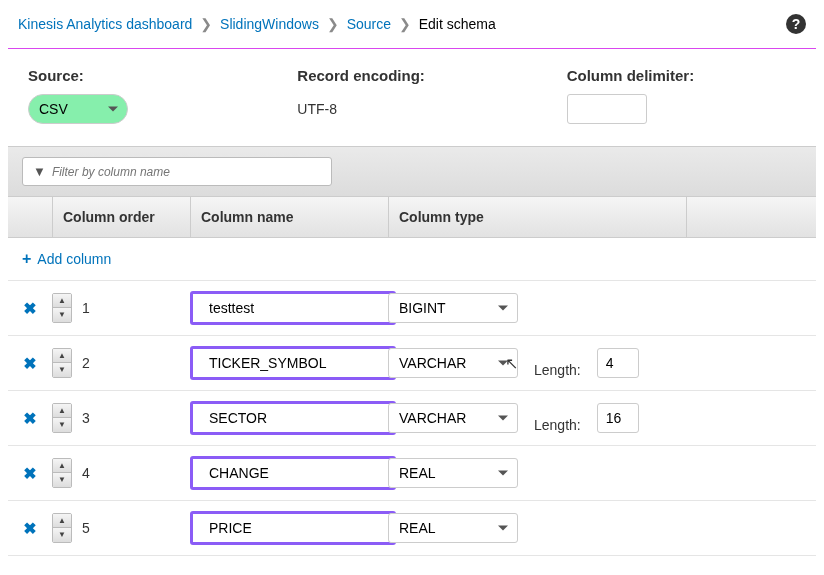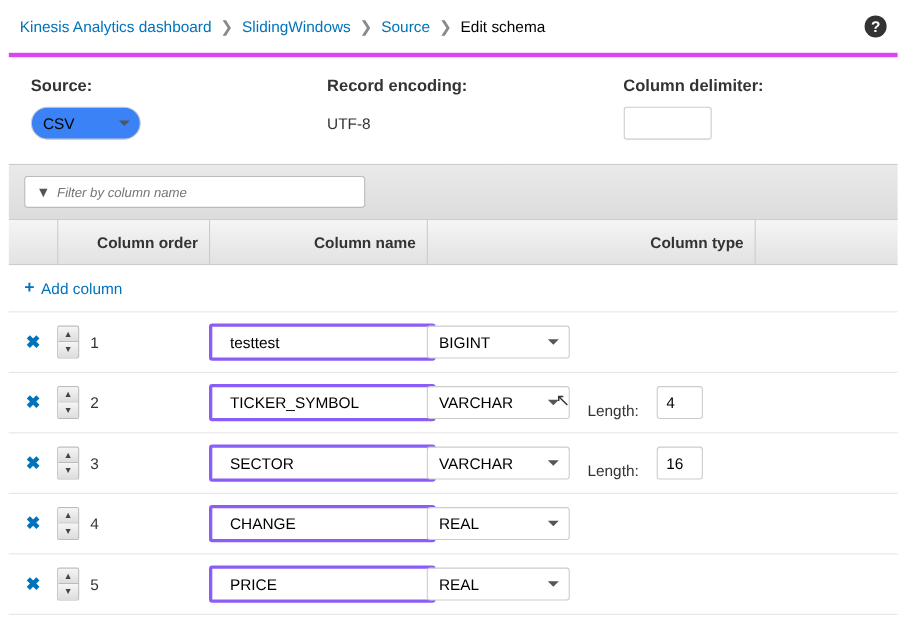--- a/index.html
+++ b/index.html
@@ -8,21 +8,21 @@
       font-size: 14px;
       color: #333;
       background: #fff;
       padding: 8px;
       width: 824px;
     }
     .breadcrumb {
       display: flex;
       align-items: center;
       padding: 6px 10px 14px;
-      border-bottom: 4px solid #d946ef;
+      border-bottom: 1px solid #d946ef;
     }
     .breadcrumb a {
       color: #0073bb;
       text-decoration: none;
       cursor: pointer;
     }
     .breadcrumb .sep {
       margin: 0 8px;
       color: #8a8a8a;
     }
@@ -55,21 +55,21 @@
     }
     .select-box {
       position: relative;
       display: inline-block;
     }
     .select-box select, .select-box .fake-select {
       border: 1px solid #ccc;
       border-radius: 15px;
       padding: 6px 32px 6px 10px;
       font-size: 14px;
-      background: #3b82f6;
+      background: #86efac;
       min-width: 100px;
       appearance: none;
       cursor: pointer;
     }
     .caret {
       position: absolute;
       right: 10px;
       top: 50%;
       transform: translateY(-50%);
       border-left: 5px solid transparent;
@@ -112,21 +112,20 @@
       font-style: italic;
       color: #888;
       width: 100%;
     }
     .table-header {
       display: flex;
       background: linear-gradient(#f5f5f5, #e2e2e2);
       border-bottom: 1px solid #ccc;
       font-weight: bold;
       color: #333;
-      text-align: right;
     }
     .col-del { width: 44px; }
     .col-order { width: 138px; padding: 12px 10px; border-left: 1px solid #ccc; }
     .col-name { width: 198px; padding: 12px 10px; border-left: 1px solid #ccc;}
     .col-type { flex: 1; padding: 12px 10px; border-left: 1px solid #ccc;}
     .col-tail { width: 130px; border-left: 1px solid #ccc;}
     .add-row {
       padding: 12px 14px;
       border-bottom: 1px solid #e5e5e5;
     }

